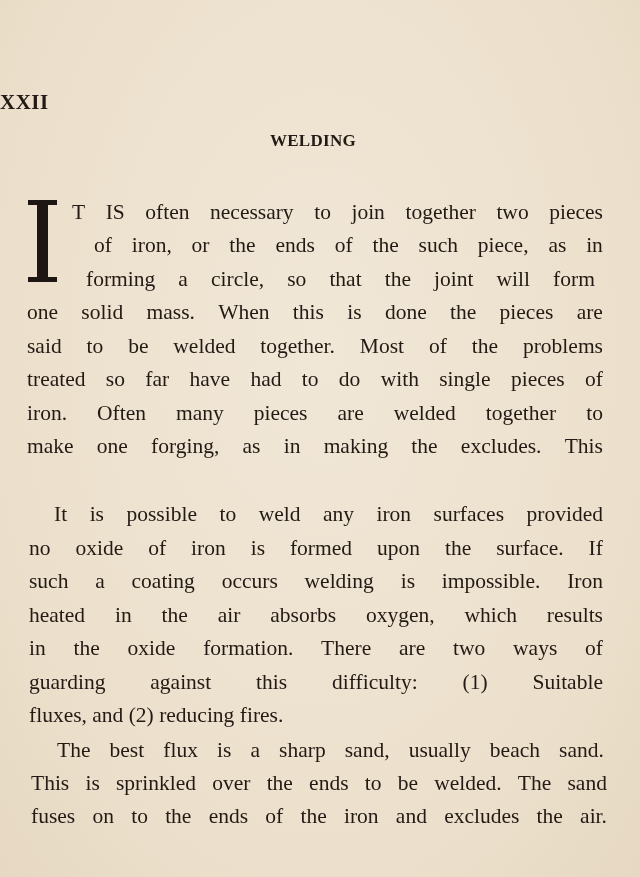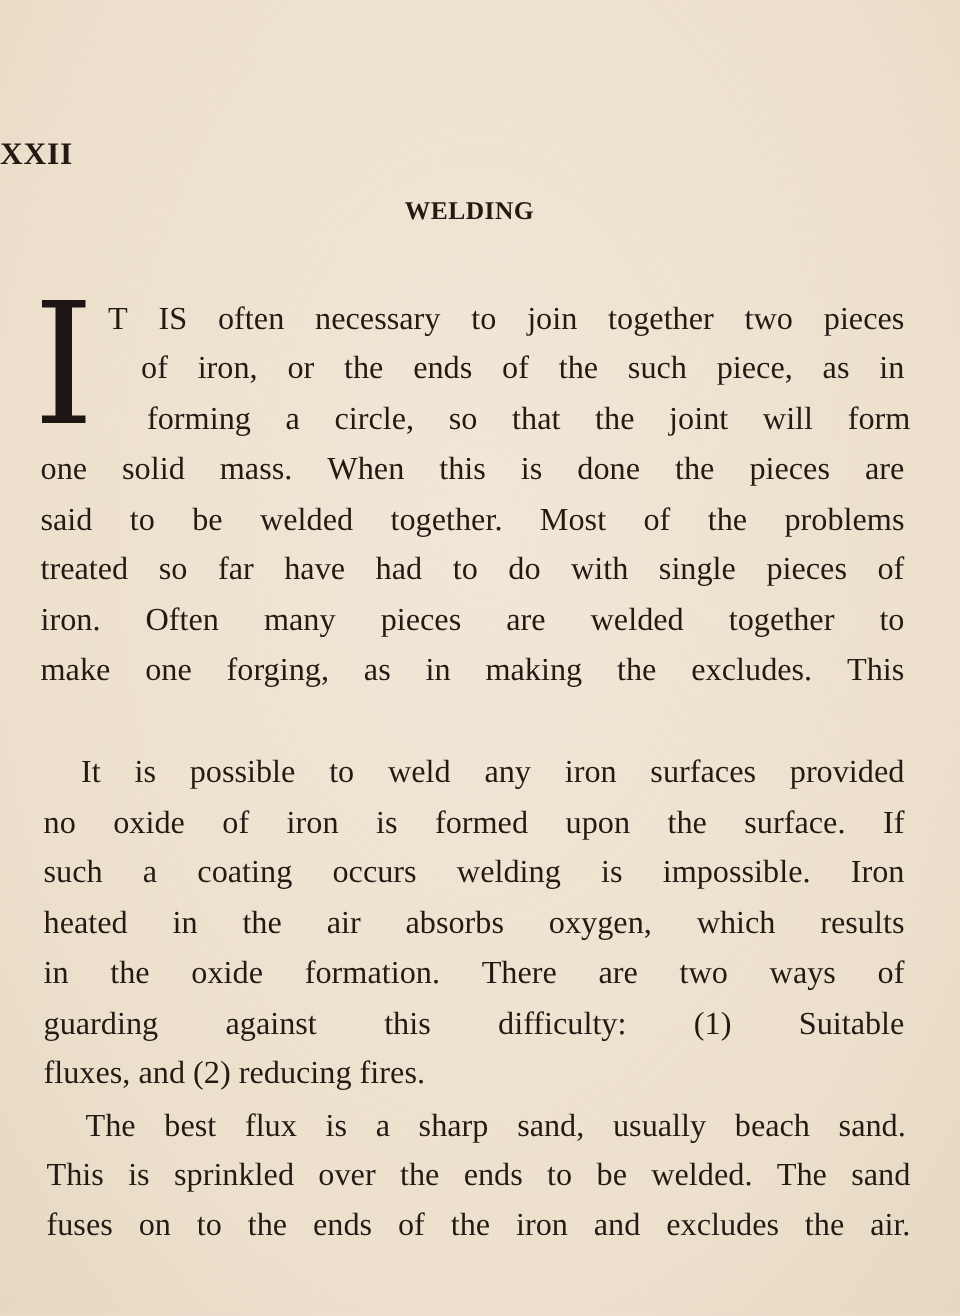--- a/index.html
+++ b/index.html
@@ -116,21 +116,21 @@
       <span>or</span>
       <span>the</span>
       <span>ends</span>
       <span>of</span>
       <span>the</span>
       <span>such</span>
       <span>piece,</span>
       <span>as</span>
       <span>in</span>
     </div>
-  <div class="line" style="top:269px; left:98px; width:509px;">
+  <div class="line" style="top:269px; left:86px; width:509px;">
       <span>forming</span>
       <span>a</span>
       <span>circle,</span>
       <span>so</span>
       <span>that</span>
       <span>the</span>
       <span>joint</span>
       <span>will</span>
       <span>form</span>
     </div>

